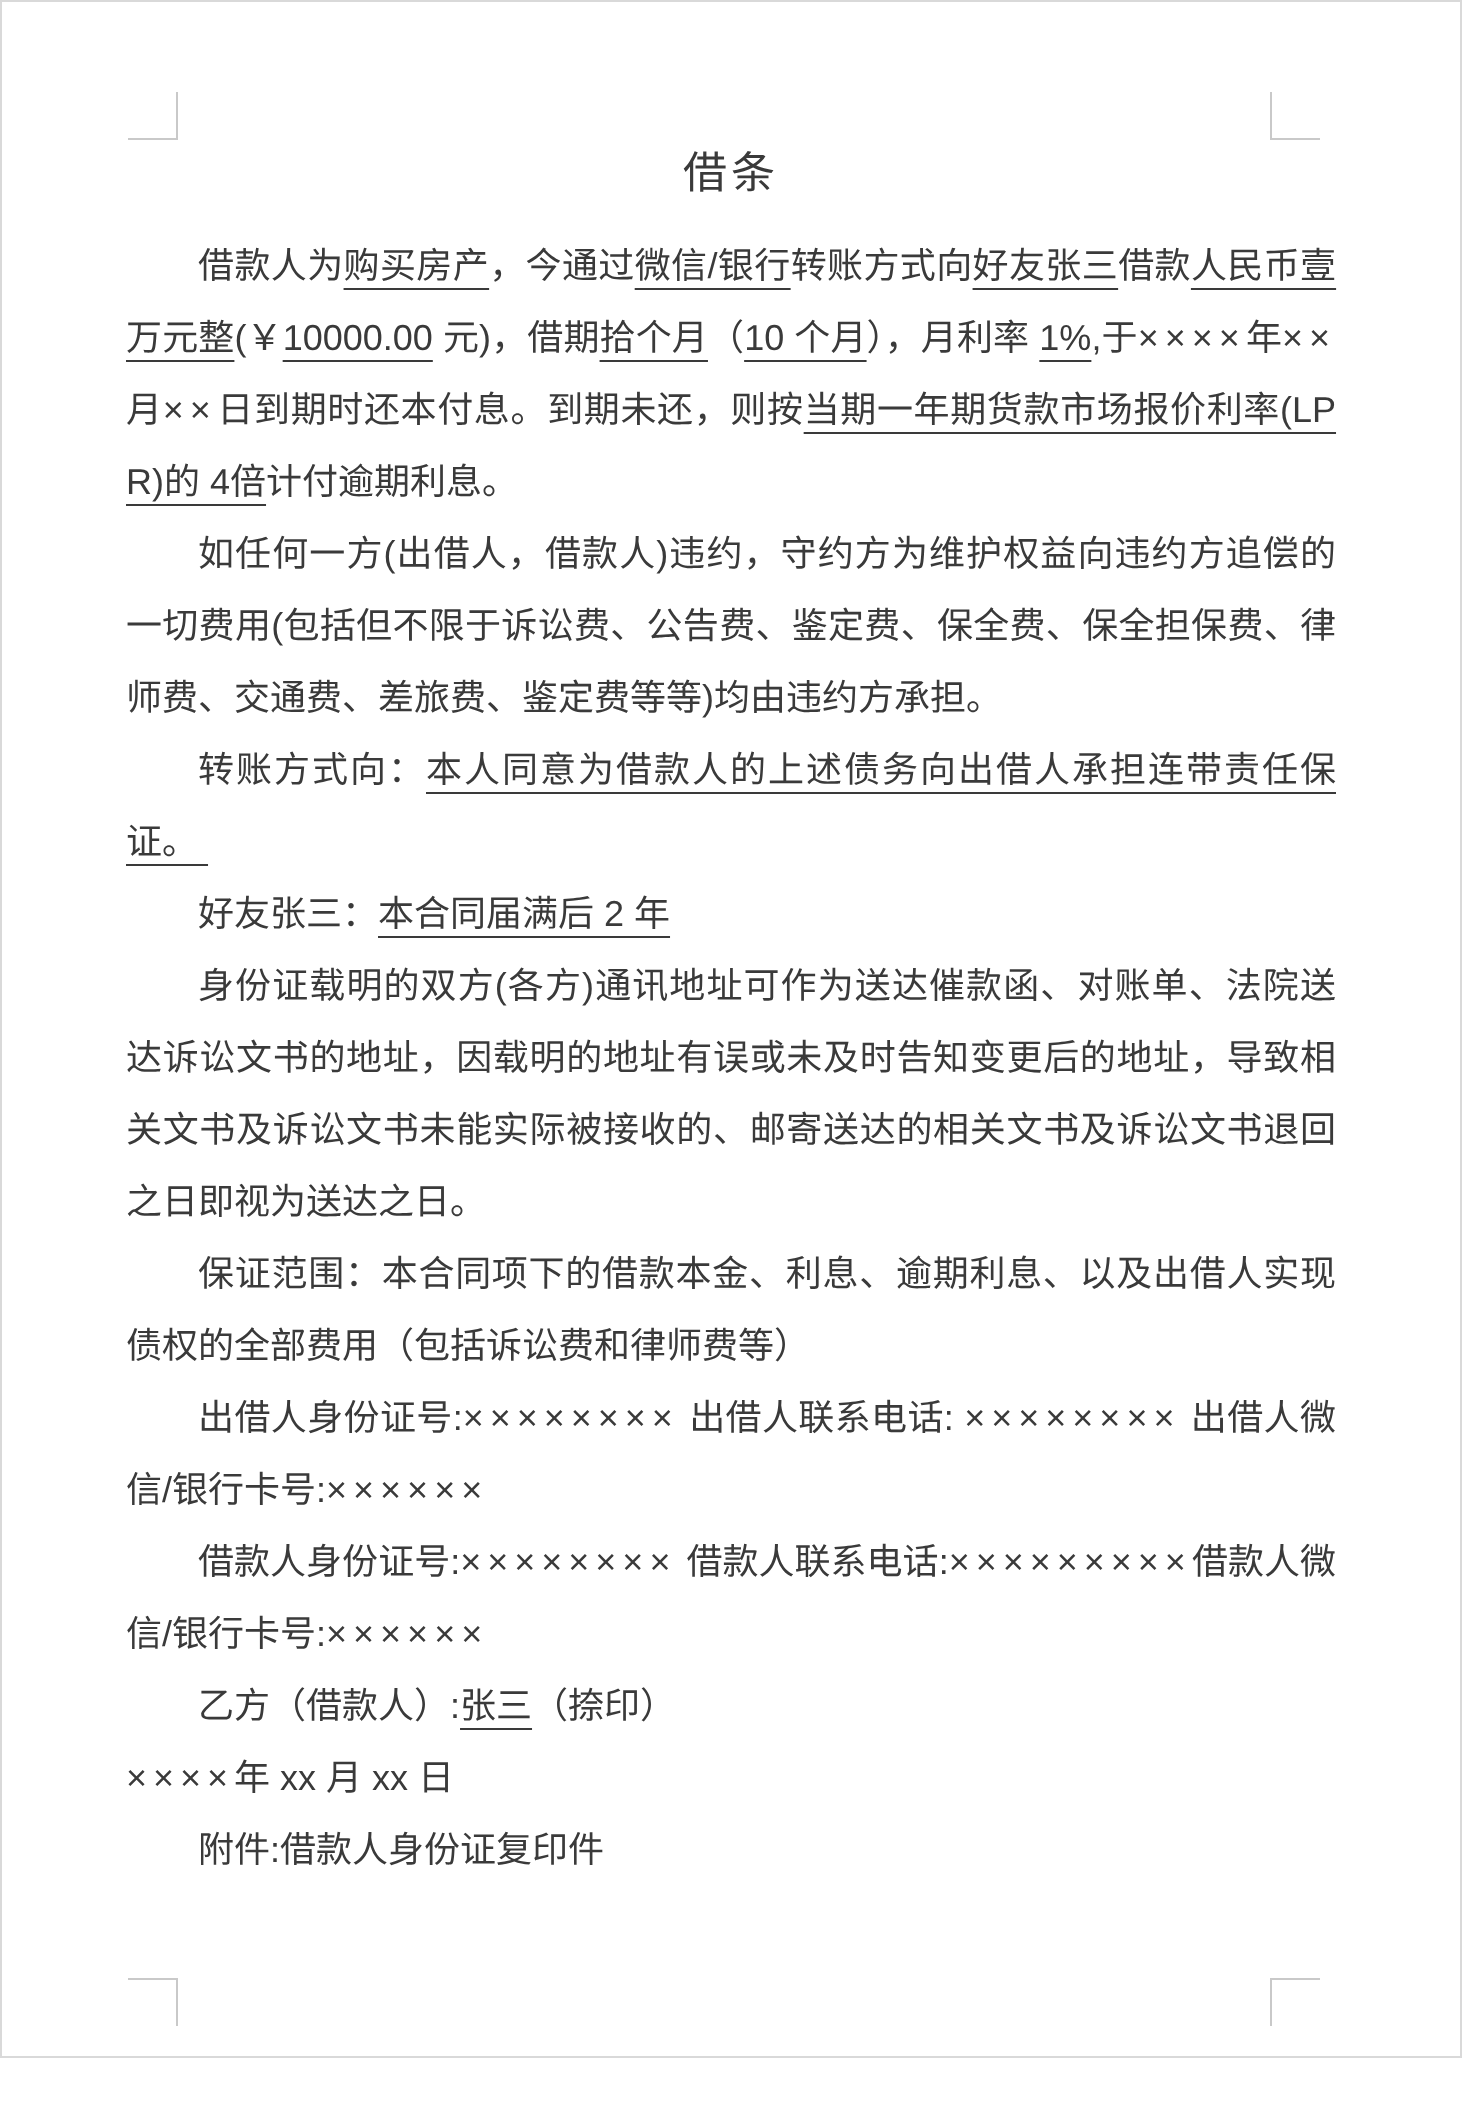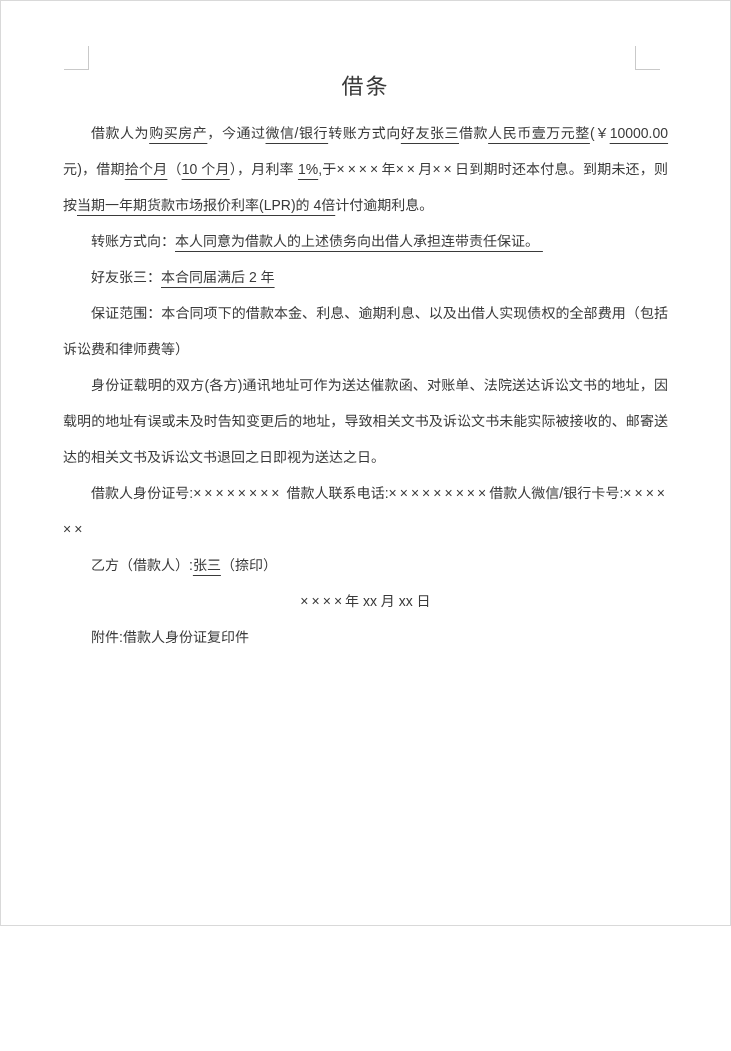--- a/index.html
+++ b/index.html
@@ -3,21 +3,21 @@
 <meta charset="utf-8">
 <style>
   html, body {
     margin: 0;
     padding: 0;
     background: #ffffff;
   }
   .page {
     position: relative;
     width: 731px;
-    height: 926px;
+    height: 1029px;
     box-sizing: border-box;
     background: #ffffff;
     border: 1px solid #d9d9d9;
     overflow: hidden;
     font-family: "Liberation Sans", "DejaVu Sans", sans-serif;
     color: #3a3a3a;
   }
   
   .crop {
     position: absolute;
@@ -37,29 +37,29 @@
   }
   .title {
     text-align: center;
     font-size: 22px;
     line-height: 40px;
     letter-spacing: 2px;
     margin-bottom: 8px;
   }
   .para {
     margin: 0;
-    font-size: 14px;
+    font-size: 18px;
     line-height: 36px;
     text-align: justify;
     text-justify: inter-ideograph;
     text-indent: 2em;
     word-break: break-all;
   }
   .para.right {
-    text-align: center;
+    text-align: left;
     text-indent: 0;
   }
   .u {
     text-decoration: underline;
     text-underline-offset: 5px;
     text-decoration-thickness: 1px;
   }
   .xrun {
     letter-spacing: 3px;
   }
@@ -70,23 +70,25 @@
 <div class="page">
   <div class="crop tl"></div>
   <div class="crop tr"></div>
   <div class="crop bl"></div>
   <div class="crop br"></div>
 
   <div class="doc">
     <div class="title">借条</div>
     <div id="paras">
         <p class="para"><span>借款人为</span><span class="u">购买房产</span><span>，今通过</span><span class="u">微信/银行</span><span>转账方式向</span><span class="u">好友张三</span><span>借款</span><span class="u">人民币壹万元整</span><span>(￥</span><span class="u">10000.00</span><span> 元)，借期</span><span class="u">拾个月</span><span>（</span><span class="u">10 个月</span><span>），月利率 </span><span class="u">1%</span><span>,于<span class="xrun">××××</span>年<span class="xrun">××</span>月<span class="xrun">××</span>日到期时还本付息。到期未还，则按</span><span class="u">当期一年期货款市场报价利率(LPR)的 4倍</span><span>计付逾期利息。</span></p>
+        <p class="para"><span>如任何一方(出借人，借款人)违约，守约方为维护权益向违约方追偿的一切费用(包括但不限于诉讼费、公告费、鉴定费、保全费、保全担保费、律师费、交通费、差旅费、鉴定费等等)均由违约方承担。</span></p>
         <p class="para"><span>转账方式向：</span><span class="u">本人同意为借款人的上述债务向出借人承担连带责任保证。&nbsp;</span></p>
         <p class="para"><span>好友张三：</span><span class="u">本合同届满后 2 年</span></p>
+        <p class="para"><span>身份证载明的双方(各方)通讯地址可作为送达催款函、对账单、法院送达诉讼文书的地址，因载明的地址有误或未及时告知变更后的地址，导致相关文书及诉讼文书未能实际被接收的、邮寄送达的相关文书及诉讼文书退回之日即视为送达之日。</span></p>
         <p class="para"><span>保证范围：本合同项下的借款本金、利息、逾期利息、以及出借人实现债权的全部费用（包括诉讼费和律师费等）</span></p>
-        <p class="para"><span>身份证载明的双方(各方)通讯地址可作为送达催款函、对账单、法院送达诉讼文书的地址，因载明的地址有误或未及时告知变更后的地址，导致相关文书及诉讼文书未能实际被接收的、邮寄送达的相关文书及诉讼文书退回之日即视为送达之日。</span></p>
+        <p class="para"><span>出借人身份证号:<span class="xrun">××××××××</span> 出借人联系电话: <span class="xrun">××××××××</span> 出借人微信/银行卡号:<span class="xrun">××××××</span></span></p>
         <p class="para"><span>借款人身份证号:<span class="xrun">××××××××</span> 借款人联系电话:<span class="xrun">×××××××××</span>借款人微信/银行卡号:<span class="xrun">××××××</span></span></p>
         <p class="para"><span>乙方（借款人）:</span><span class="u">张三</span><span>（捺印）</span></p>
         <p class="para right"><span><span class="xrun">××××</span>年 xx 月 xx 日</span></p>
         <p class="para"><span>附件:借款人身份证复印件</span></p>
       </div>
   </div>
 </div>
 
 </body></html>

